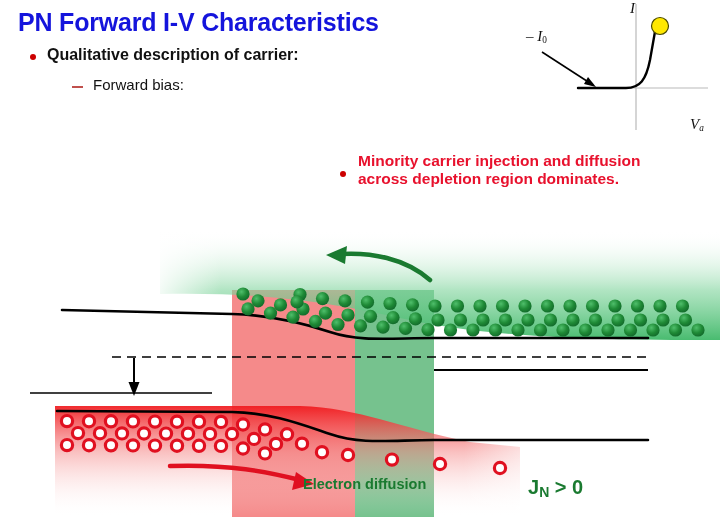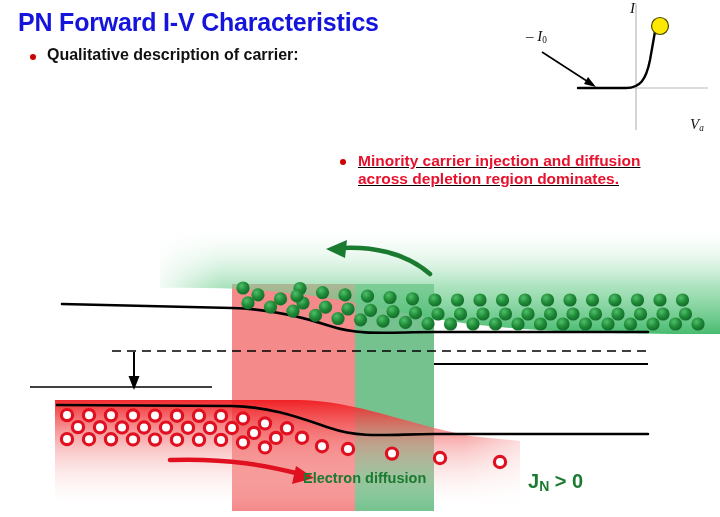--- a/index.html
+++ b/index.html
@@ -26,60 +26,64 @@
   }
   .dash{
     width:11px;height:2px;background:#c0504d;margin-top:10px;margin-right:10px;flex:none;
   }
   #bullet-1{left:30px;top:46px;}
   #bullet-1 .btxt{font-size:16px;font-weight:bold;color:#111111;}
   #bullet-2{left:72px;top:76px;}
   #bullet-2 .btxt{font-size:15px;color:#111111;}
 
   
-  #callout{position:absolute;left:340px;top:152px;display:flex;align-items:flex-start;text-decoration:underline;}
+  #callout{position:absolute;left:340px;top:152px;display:flex;align-items:center;}
   #callout .dot{margin-top:7px;margin-right:12px;}
   #callout .ctxt{
     font-size:15.5px;font-weight:bold;color:#e8112d;line-height:1.18;
     max-width:300px;
   }
 
   
   #equation{
     position:absolute;left:56px;top:166px;
     font-family:"Liberation Serif", serif;font-size:27px;color:#111;
   }
   #equation i{font-style:italic;}
   #equation sub{font-size:0.62em;font-style:italic;vertical-align:-0.22em;}
 
   
   #iv-inset{position:absolute;left:500px;top:0px;width:220px;height:150px;}
 
   
-  #band-diagram{position:absolute;left:0;top:222px;width:592px;height:289px;}
+  #band-diagram{position:absolute;left:0;top:228px;width:592px;height:289px;}
 
   .region-label{
     position:absolute;font-weight:bold;white-space:nowrap;
   }
   #label-electron-diffusion{left:303px;top:248px;font-size:14.5px;color:#1a7a30;}
   #label-jn{left:528px;top:248px;font-size:20px;color:#1a7a30;}
   #label-jn sub,#label-jp sub{font-size:0.70em;vertical-align:-0.22em;}
 </style>
 </head>
 <body>
 
 <div class="slide">
 
   <div id="page-title">PN Forward I-V Characteristics</div>
 
   <div class="bullet-row" id="bullet-1">
     <span class="dot"></span>
     <span class="btxt">Qualitative description of carrier:</span>
   </div>
 
+  <div class="bullet-row" id="bullet-2">
+    <span class="dash"></span>
+    <span class="btxt">Forward bias:</span>
+  </div>
 
 
   <div id="callout">
     <span class="dot"></span>
     <span class="ctxt">Minority carrier injection and diffusion across depletion region dominates.</span>
   </div>
 
   <div id="iv-inset">
     <svg width="220" height="150" viewBox="0 0 220 150">
 

